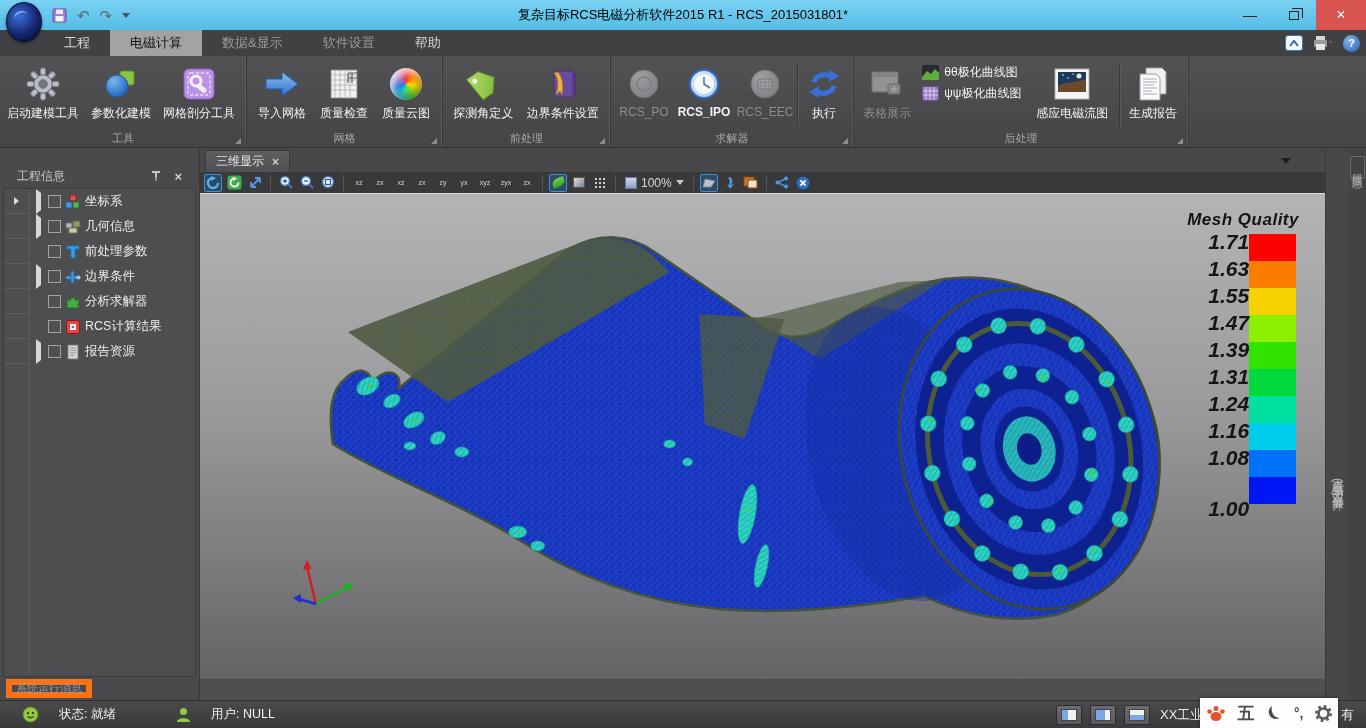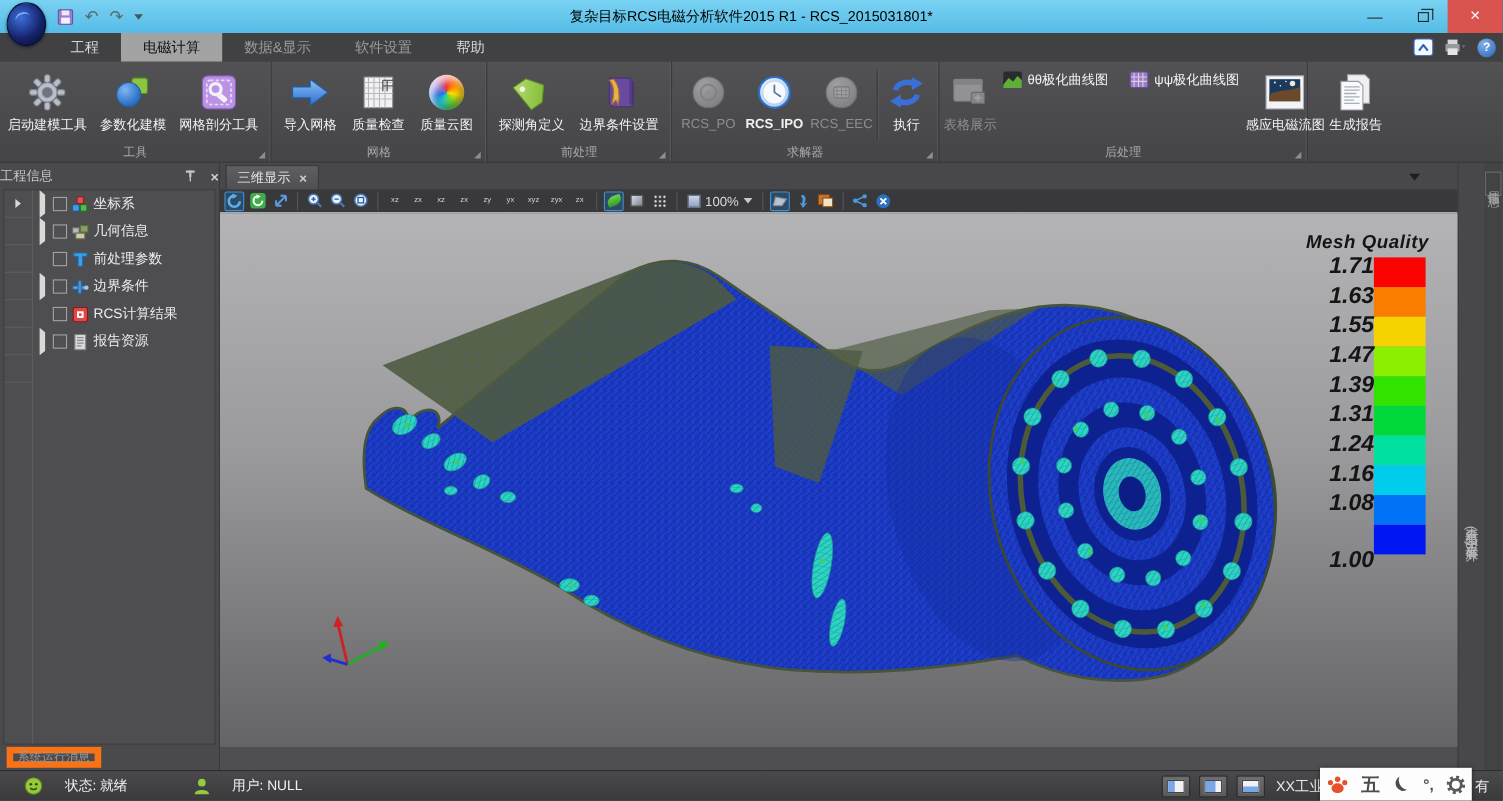--- a/index.html
+++ b/index.html
@@ -35,33 +35,33 @@
   
   .ribbon { height:92px; background:linear-gradient(#525255,#454548); display:flex; border-bottom:1px solid #333335; }
   .rgroup { position:relative; display:flex; align-items:flex-start; padding:4px 4px 16px 4px; border-right:1px solid #39393c; box-shadow:inset -1px 0 0 #5a5a5d; }
   .rgroup-label { position:absolute; bottom:1px; left:0; right:0; text-align:center; font-size:11px; color:#a9a9a9; }
   .rgroup-launcher { position:absolute; bottom:3px; right:5px; width:0; height:0; border-left:6px solid transparent; border-bottom:6px solid #8e8e90; }
   .rb-large { width:78px; display:flex; flex-direction:column; align-items:center; padding-top:3px; }
   .rb-icon { height:42px; display:flex; align-items:center; justify-content:center; }
   .rb-label { font-size:12px; color:#f2f2f2; white-space:nowrap; }
   .rb-large.disabled .rb-label { color:#8d8d8f; }
   .rb-sep { width:1px; background:#39393c; box-shadow:1px 0 0 #5a5a5d; margin:4px 2px; align-self:stretch; }
-  .rb-stack { display:flex; flex-direction:row; justify-content:center; gap:20px; padding:4px 6px 0 6px; }
+  .rb-stack { display:flex; flex-direction:column; justify-content:center; gap:4px; padding:4px 6px 0 6px; }
   .rb-small { display:flex; align-items:center; gap:5px; font-size:12px; color:#f2f2f2; white-space:nowrap; }
   .rainbow-sphere { width:32px; height:32px; border-radius:50%;
     background:conic-gradient(#e33 0%, #f80 14%, #fd0 28%, #7d2 42%, #2cb 56%, #27d 70%, #86c 84%, #e33 100%);
     box-shadow:inset 4px 5px 6px rgba(255,255,255,.75), inset -3px -4px 6px rgba(0,0,60,.35); }
   .tiny-icon { width:17px; height:15px; border-radius:2px; }
 
   
   .main { display:flex; height:552px; }
 
   
   .left-col { width:200px; display:flex; flex-direction:column; background:#4a4a4d; border-right:1px solid #3a3a3c; }
-  .panel-header { height:24px; display:flex; align-items:center; padding:0 0; color:#c6c6c6; font-size:12px; }
+  .panel-header { height:24px; display:flex; align-items:center; padding:0 17px; color:#c6c6c6; font-size:12px;margin-top:16px; }
   .panel-header .sp { flex:1; }
   .tree { flex:1; margin:0 3px; background:#4e4e51; border:1px solid #3c3c3e; position:relative; }
   .gutter { position:absolute; left:0; top:0; bottom:0; width:26px; border-right:1px solid #5c5c5f; }
   .gutter-cell { height:25px; border-bottom:1px solid #5c5c5f; display:flex; align-items:center; justify-content:center; }
   .tree-rows { margin-left:26px; }
   .tree-row { height:25px; display:flex; align-items:center; gap:4px; padding-left:2px; }
   .tw { width:12px; text-align:center; }
   .arrow-r { width:0; height:0; border-top:4px solid transparent; border-bottom:4px solid transparent; border-left:5px solid #d8d8d8; }
   .cbx { width:13px; height:13px; border:1px solid #a2a2a4; background:#505053; }
   .tree-label { font-size:12.5px; color:#ededee; white-space:nowrap; }
@@ -461,20 +461,28 @@
         </div>
         <div class="tree-row">
           <span class="tw"><span class="arrow-r"></span></span>
           <span class="cbx"></span>
           <svg width="16" height="16" viewBox="0 0 16 16">
             <rect x="1" y="7" width="12" height="3" rx="1.5" fill="#5aa8e8" stroke="#2a68a8"></rect>
             <rect x="6" y="2" width="3" height="12" rx="1.5" fill="#4a98e0" stroke="#2a68a8"></rect>
             <circle cx="13.5" cy="8.5" r="2" fill="#9acaf0"></circle>
           </svg>
           <span class="tree-label">边界条件</span>
+        </div>
+        <div class="tree-row">
+          <span class="tw"></span>
+          <span class="cbx"></span>
+          <svg width="16" height="16" viewBox="0 0 16 16">
+            <path d="M2 6 H6 C5 4 7 3 8 4 C9 3 11 4 10 6 H14 V10 C12 9 12 12 14 11 V14 H2 Z" fill="#4aa84a" stroke="#1a701a"></path>
+          </svg>
+          <span class="tree-label">分析求解器</span>
         </div>
         <div class="tree-row">
           <span class="tw"></span>
           <span class="cbx"></span>
           <svg width="16" height="16" viewBox="0 0 16 16">
             <rect x="1.5" y="1.5" width="13" height="13" rx="2" fill="#e04848" stroke="#8a1818"></rect>
             <rect x="5" y="5" width="6" height="6" fill="#fff"></rect>
             <rect x="6.8" y="6.8" width="2.4" height="2.4" fill="#e04848"></rect>
           </svg>
           <span class="tree-label">RCS计算结果</span>

